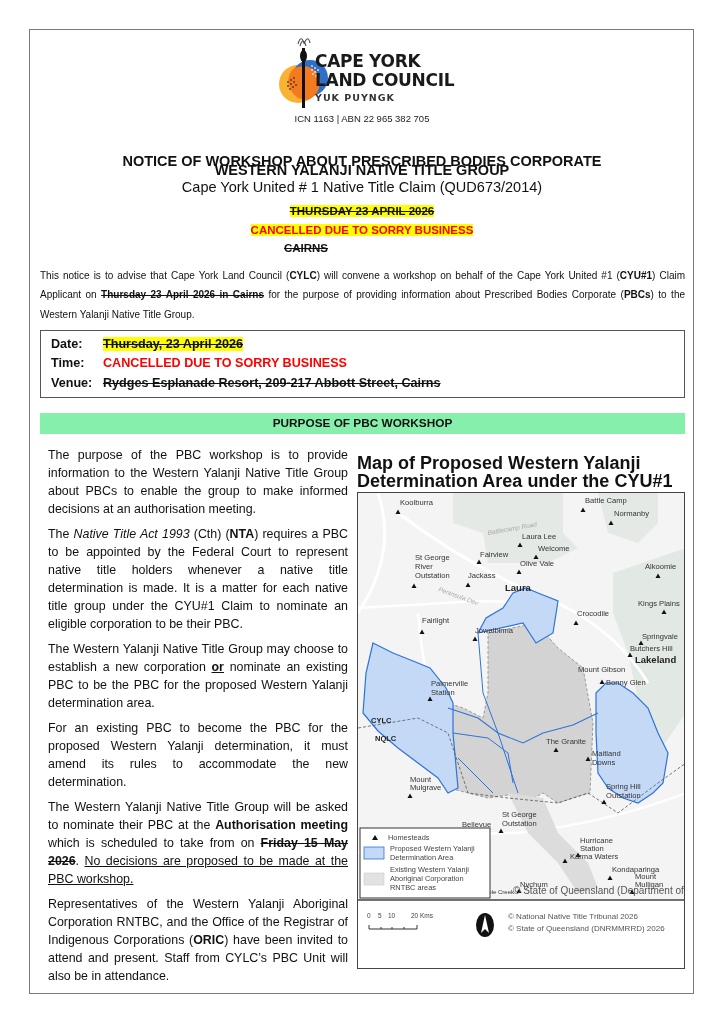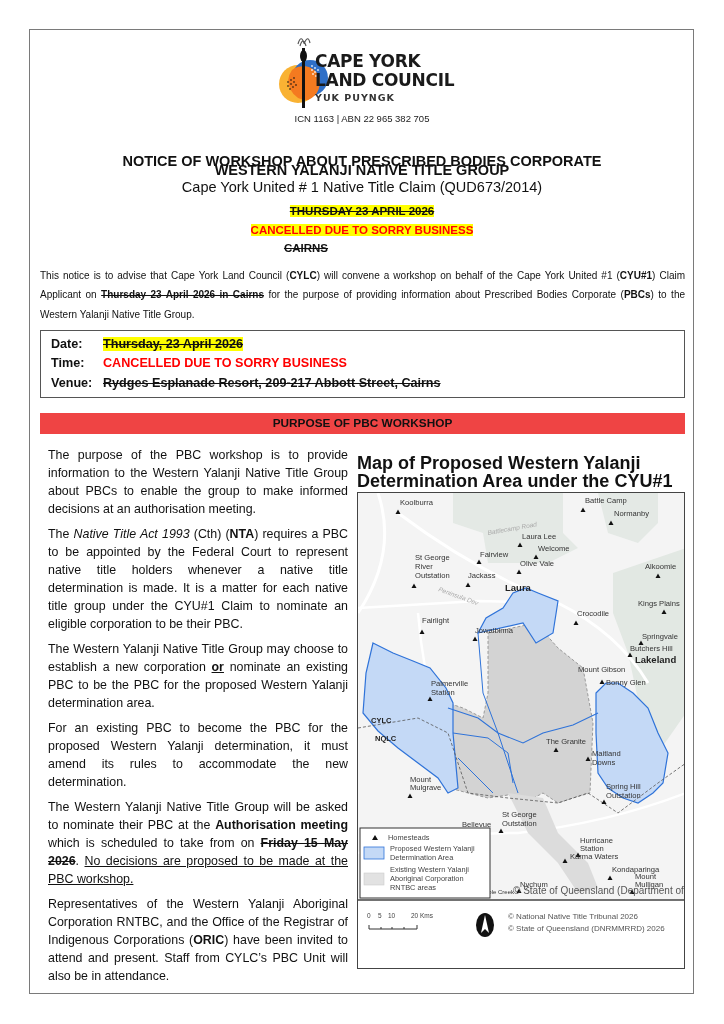--- a/index.html
+++ b/index.html
@@ -22,21 +22,21 @@
   .d1 { position:absolute; left:0; width:724px; top:205px; text-align:center; font-weight:bold; font-size:11.5px; }
   .d2 { position:absolute; left:0; width:724px; top:224px; text-align:center; font-weight:bold; font-size:11.5px; }
   .d3 { position:absolute; left:0; width:612px; top:242px; text-align:center; font-weight:bold; font-size:11.5px; }
 
   .intro { position:absolute; left:40px; top:266px; width:645px; font-size:10px; line-height:19.3px; text-align:justify; }
   .infobox { position:absolute; left:40px; top:330px; width:645px; height:68px; border:1.2px solid #555;
              box-sizing:border-box; padding:4px 10px; font-size:12.6px; line-height:19.3px; }
   .infobox .lbl { display:inline-block; width:52px; font-weight:bold; }
   .infobox .val { font-weight:bold; }
 
-  .banner { position:absolute; left:40px; top:413px; width:645px; height:21px; background:#ef4444;
+  .banner { position:absolute; left:40px; top:413px; width:645px; height:21px; background:#86efac;
             text-align:center; font-weight:bold; font-size:11.8px; line-height:21px; }
 
   .leftcol { position:absolute; left:40px; top:446px; width:308px; font-size:12.4px; line-height:18px; text-align:justify; }
   .leftcol p { margin:0 0 7px 8px; }
   .u { text-decoration:underline; }
 
   .maptitle { position:absolute; left:357px; width:330px; top:454px; text-align:left; font-weight:bold; font-size:18px; line-height:18px; }
   .mapbox { position:absolute; left:357px; top:492px; width:328px; height:477px; border:1.3px solid #444; box-sizing:border-box; overflow:hidden; }
   .mapbox svg { display:block; }
   .maplbl { font-family:"Liberation Sans", sans-serif; font-size:7.6px; fill:#333; }

